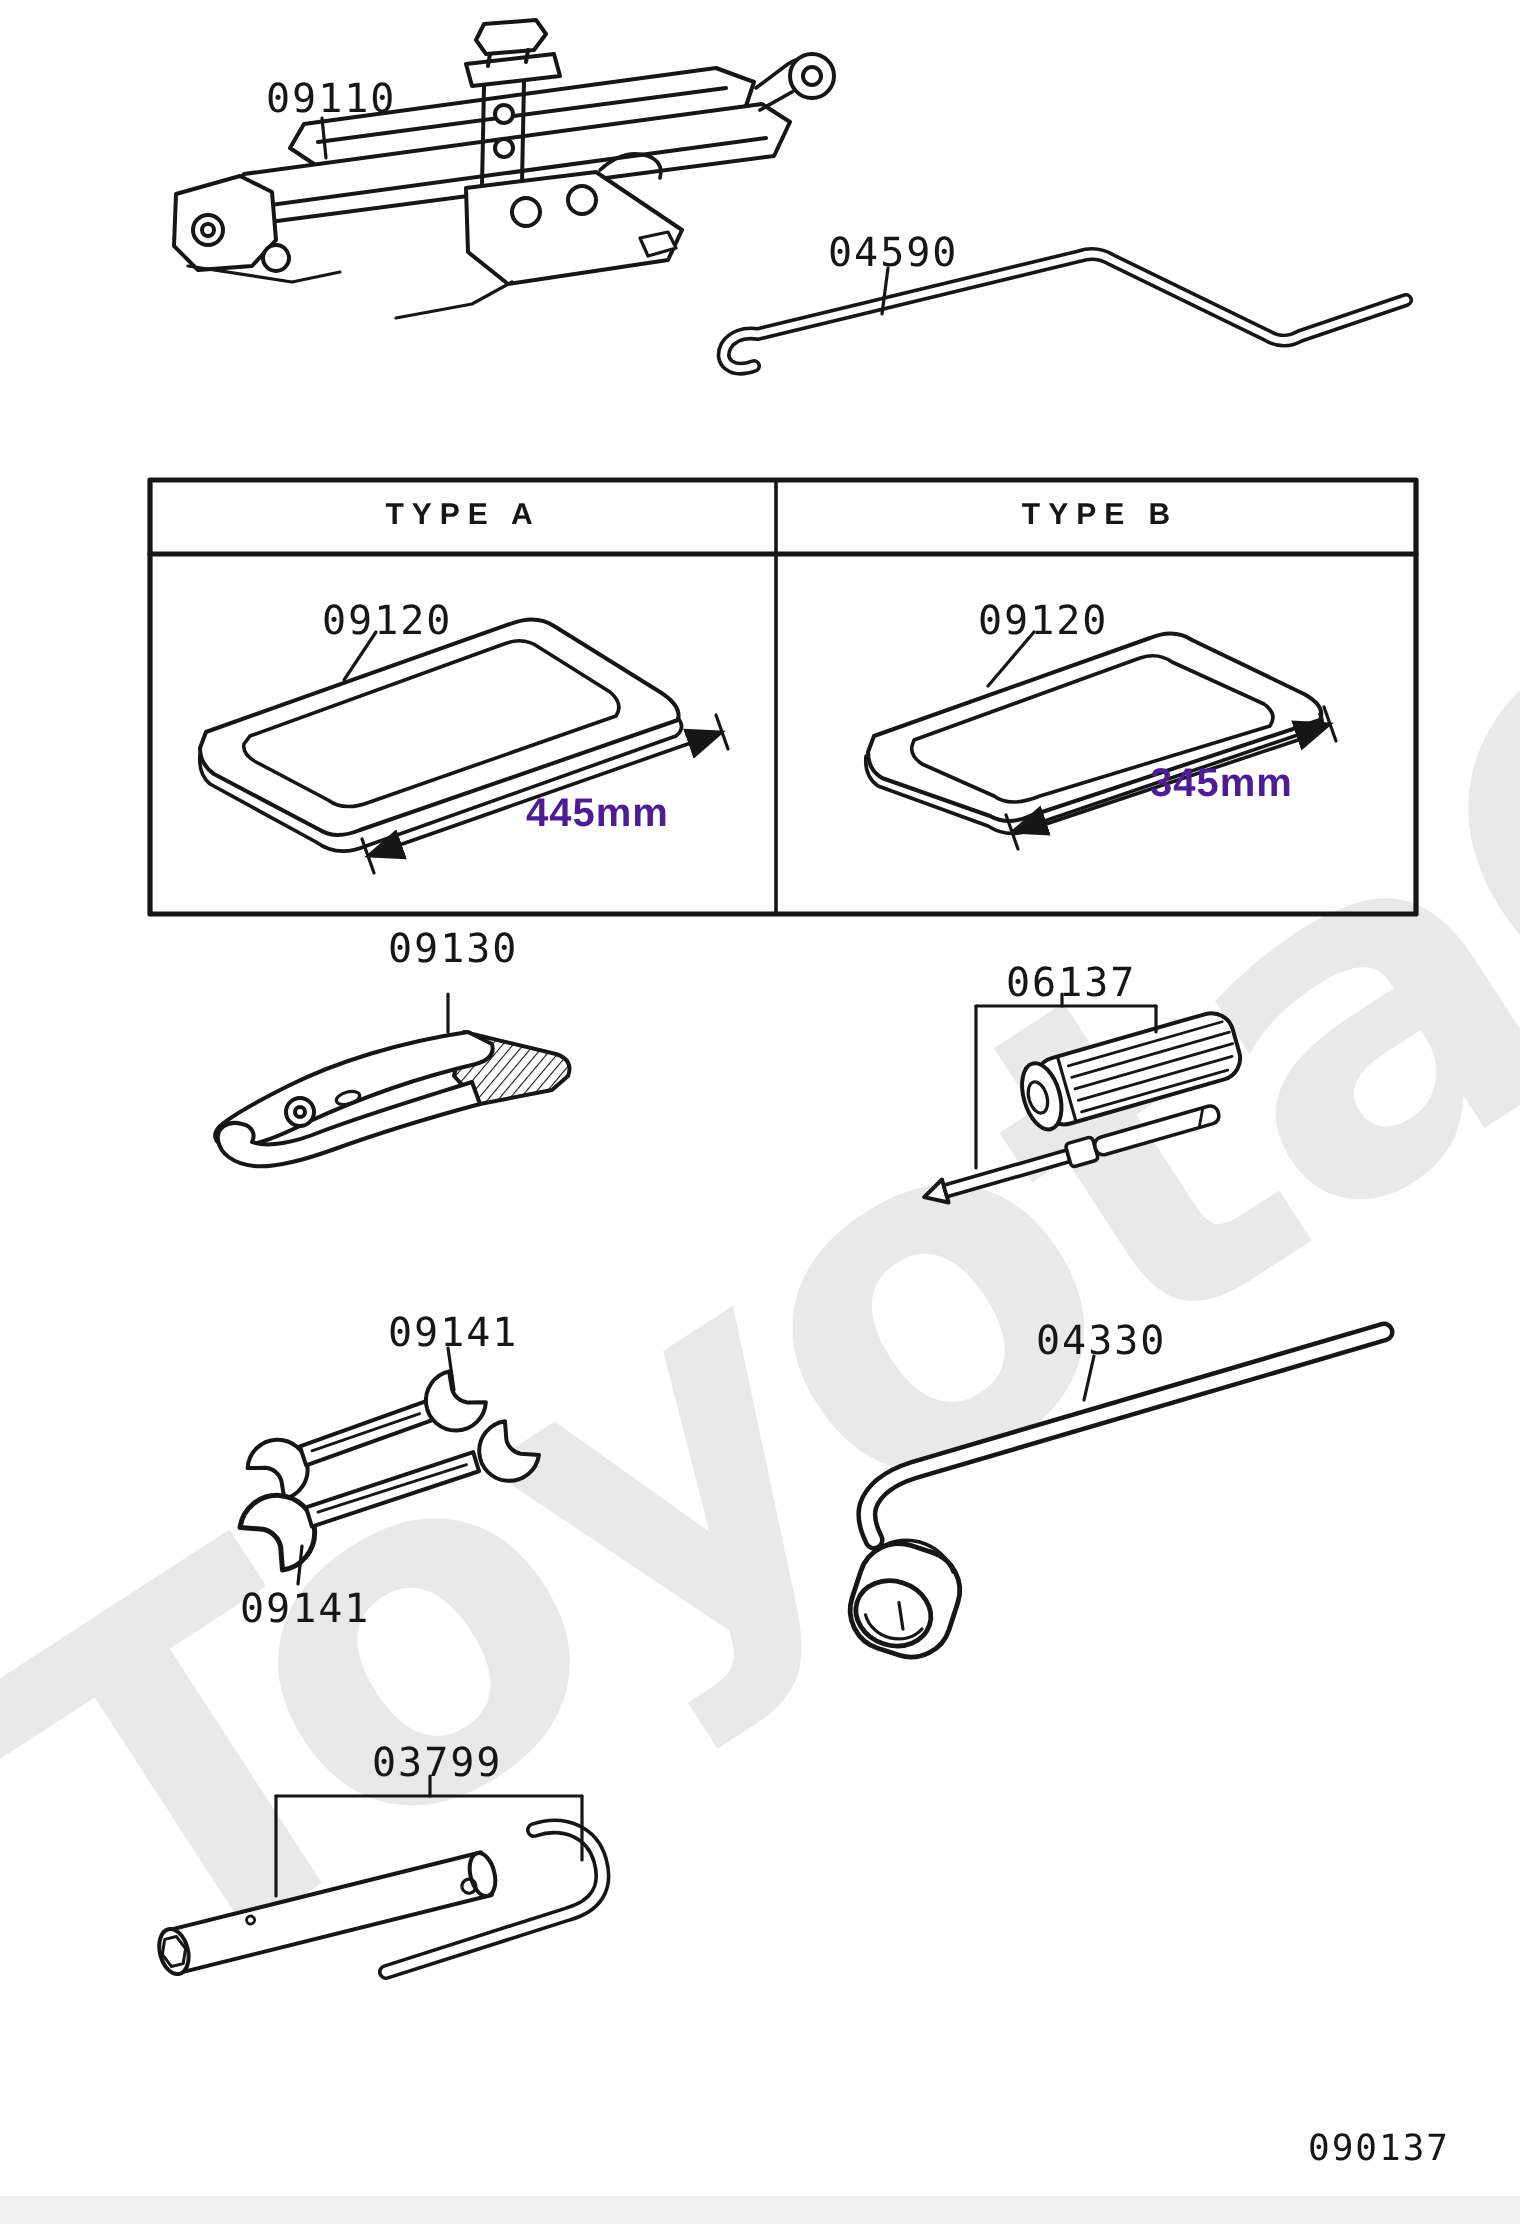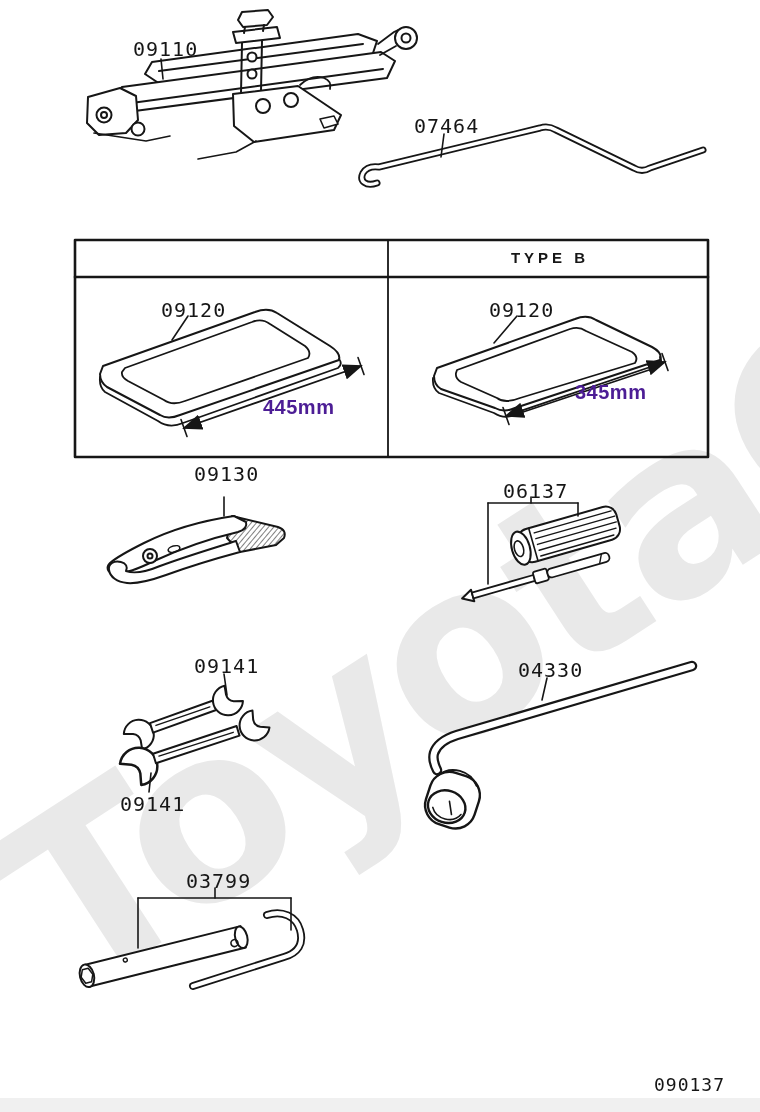--- a/index.html
+++ b/index.html
@@ -26,21 +26,21 @@
     font-size:15px;font-weight:700;letter-spacing:4px;white-space:nowrap;
   }
   .dim{
     position:absolute;z-index:2;color:#4c1d95;
     font-family:"Liberation Sans","DejaVu Sans",sans-serif;
     font-size:20px;font-weight:700;letter-spacing:0.5px;white-space:nowrap;
   }
   .doc-code{
     position:absolute;left:654px;top:1064px;z-index:2;color:#161616;
     font-family:"DejaVu Sans Mono","Liberation Mono",monospace;
-    font-size:18px;font-weight:500;letter-spacing:1px;margin-top:10px;
+    font-size:18px;font-weight:500;letter-spacing:1px;
   }
   .bottom-band{
     position:absolute;left:0;top:1098px;width:760px;height:14px;
     background:#f0f0f0;z-index:3;
   }
 </style>
 </head>
 <body>
 
 <div class="canvas">
@@ -205,21 +205,22 @@
     </g>
     <g stroke-width="1.6">
       <line x1="215" y1="888" x2="215" y2="898"></line>
       <line x1="138" y1="898" x2="291" y2="898"></line>
       <line x1="138" y1="898" x2="138" y2="948"></line>
       <line x1="291" y1="898" x2="291" y2="930"></line>
     </g>
   </svg>
 
   <div class="lbl" style="left:133px;top:37px">09110</div>
-  <div class="lbl" style="left:414px;top:114px">07464</div>
+  <div class="lbl" style="left:414px;top:114px">04590</div>
+  <div class="hdr" style="left:75px;top:249px;width:313px">TYPE A</div>
   <div class="hdr" style="left:388px;top:249px;width:324px">TYPE B</div>
   <div class="lbl" style="left:161px;top:298px">09120</div>
   <div class="lbl" style="left:489px;top:298px">09120</div>
   <div class="dim" style="left:263px;top:396px">445mm</div>
   <div class="dim" style="left:575px;top:381px">345mm</div>
   <div class="lbl" style="left:194px;top:462px">09130</div>
   <div class="lbl" style="left:503px;top:479px">06137</div>
   <div class="lbl" style="left:194px;top:654px">09141</div>
   <div class="lbl" style="left:120px;top:792px">09141</div>
   <div class="lbl" style="left:518px;top:658px">04330</div>

